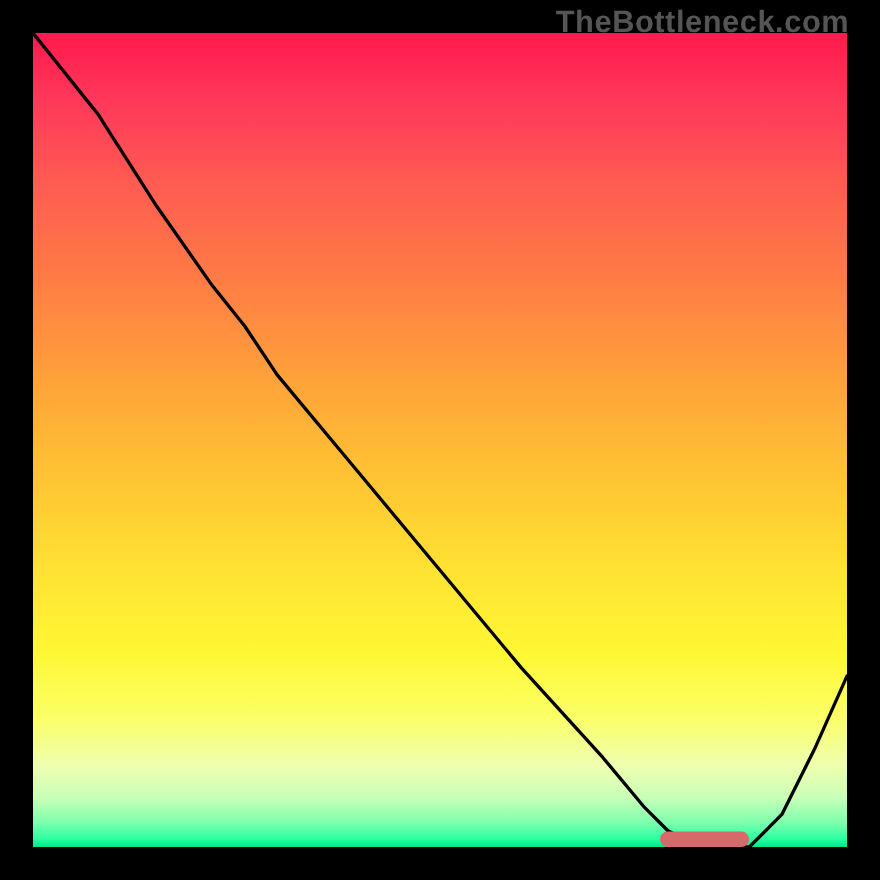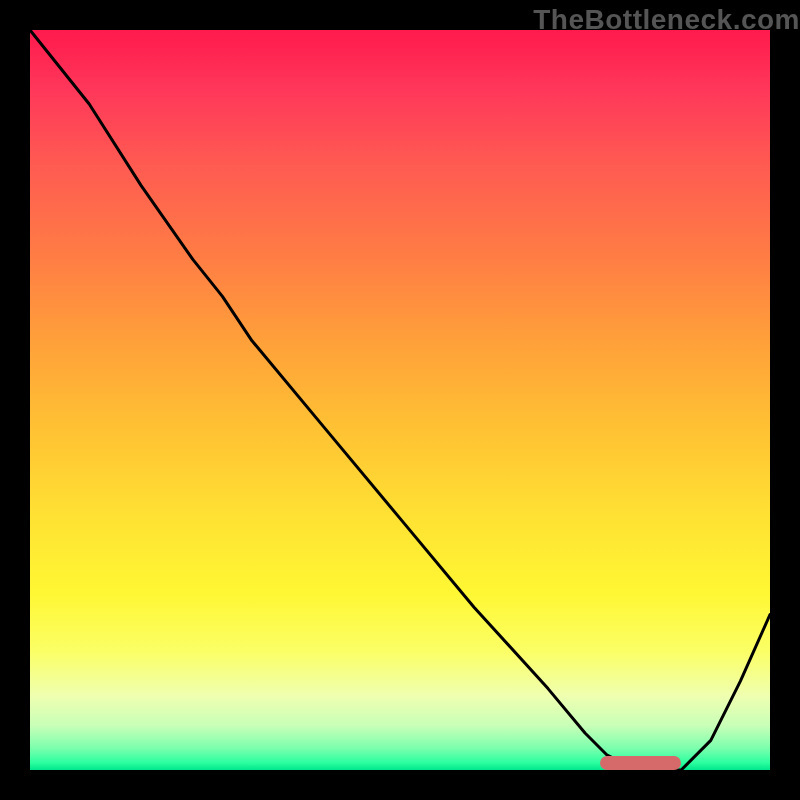--- a/index.html
+++ b/index.html
@@ -13,21 +13,21 @@
   }
   .frame {
     position: relative;
     width: 800px;
     height: 800px;
     background: #000;
   }
   .watermark {
     position: absolute;
     top: 4px;
-    right: 0;
+    right: 28px;
     color: #555;
     font-size: 28px;
     font-weight: 600;
     letter-spacing: 0.5px;
     z-index: 10;
   }
   .plot {
     position: absolute;
     left: 30px;
     top: 30px;

